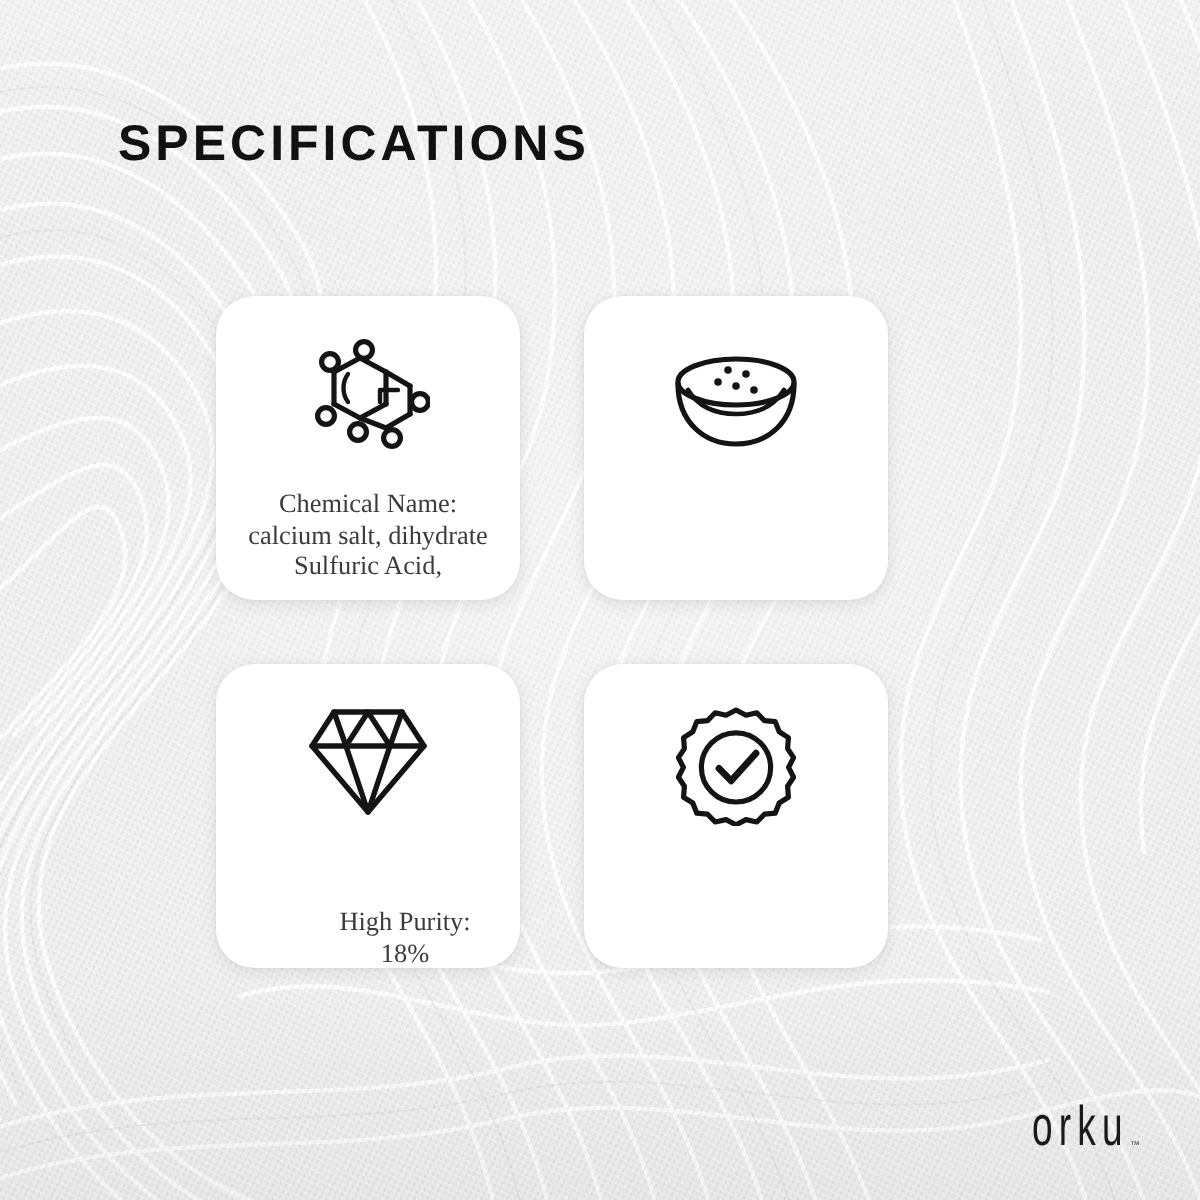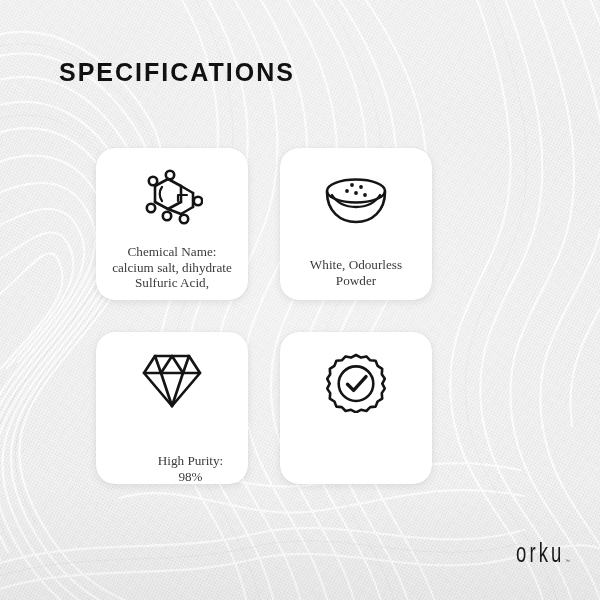--- a/index.html
+++ b/index.html
@@ -66,21 +66,21 @@
     font-family: "Liberation Sans", sans-serif;
     font-size: 25px;
     font-weight: bold;
     letter-spacing: 2.0px;
     color: #111111;
     white-space: nowrap;
   }
 
   #card-grid {
     position: absolute;
-    left: 96px;
+    left: 108px;
     top: 148px;
     width: 404px;
     display: grid;
     grid-template-columns: 152px 152px;
     grid-template-rows: 152px 152px;
     column-gap: 100px;
     row-gap: 42px;
     gap: 32px;
   }
 
@@ -120,21 +120,21 @@
   
   .cap-pos-a { margin-top: 8px; }
   .cap-pos-b { margin-top: 21px; }
   .cap-pos-c { margin-top: 37px; padding-left: 40px; }
   .cap-pos-d { margin-top: 8px; }
 
   
   #brand-logo {
     position: absolute;
     right: 30px;
-    bottom: 34px;
+    bottom: 22px;
     display: flex;
     align-items: flex-end;
   }
   #brand-wordmark {
     font-family: "Liberation Sans", sans-serif;
     font-size: 25px;
     font-weight: 300;
     letter-spacing: 4.2px;
     color: #1a1a1a;
     transform: scaleX(.74) scaleY(1.12);
@@ -254,45 +254,41 @@
 
             <g fill="#141414" stroke="none">
               <circle cx="29" cy="13" r="1.9"></circle>
               <circle cx="38" cy="15" r="1.9"></circle>
               <circle cx="24" cy="19" r="1.9"></circle>
               <circle cx="33" cy="21" r="1.9"></circle>
               <circle cx="42" cy="23" r="1.9"></circle>
             </g>
           </svg>
         </div>
-        <div class="card-caption cap-pos-b">
-          <span class="cap-line">White, Odourless</span>
-          <span class="cap-line">Powder</span>
-        </div>
       </div>
 
       <div class="spec-card">
         <div class="card-icon">
           <svg width="60" height="58" viewBox="0 0 60 58" fill="none" stroke="#141414" stroke-width="2.7" stroke-linecap="round" stroke-linejoin="round">
 
             <path d="M13 4 L47 4 L58 21 L30 54 L2 21 Z"></path>
 
             <path d="M2 21 L58 21"></path>
 
             <path d="M13 4 L19 21"></path>
             <path d="M47 4 L41 21"></path>
             <path d="M19 21 L30 4 L41 21"></path>
 
             <path d="M19 21 L30 54"></path>
             <path d="M41 21 L30 54"></path>
           </svg>
         </div>
         <div class="card-caption cap-pos-c">
           <span class="cap-line">High Purity:</span>
-          <span class="cap-line">98%</span>
+          <span class="cap-line">18%</span>
         </div>
       </div>
 
       <div class="spec-card">
         <div class="card-icon">
           <svg width="60" height="60" viewBox="0 0 60 60" fill="none" stroke="#141414" stroke-width="2.6" stroke-linecap="round" stroke-linejoin="round">
 
             <path d="M30 2.0
                      L35.0 4.6 L40.4 3.4 L44.2 7.3 L49.6 7.8 L51.6 12.9
                      L56.2 15.8 L55.8 21.3 L58.8 25.8 L56.3 30.7 L58.8 35.6

